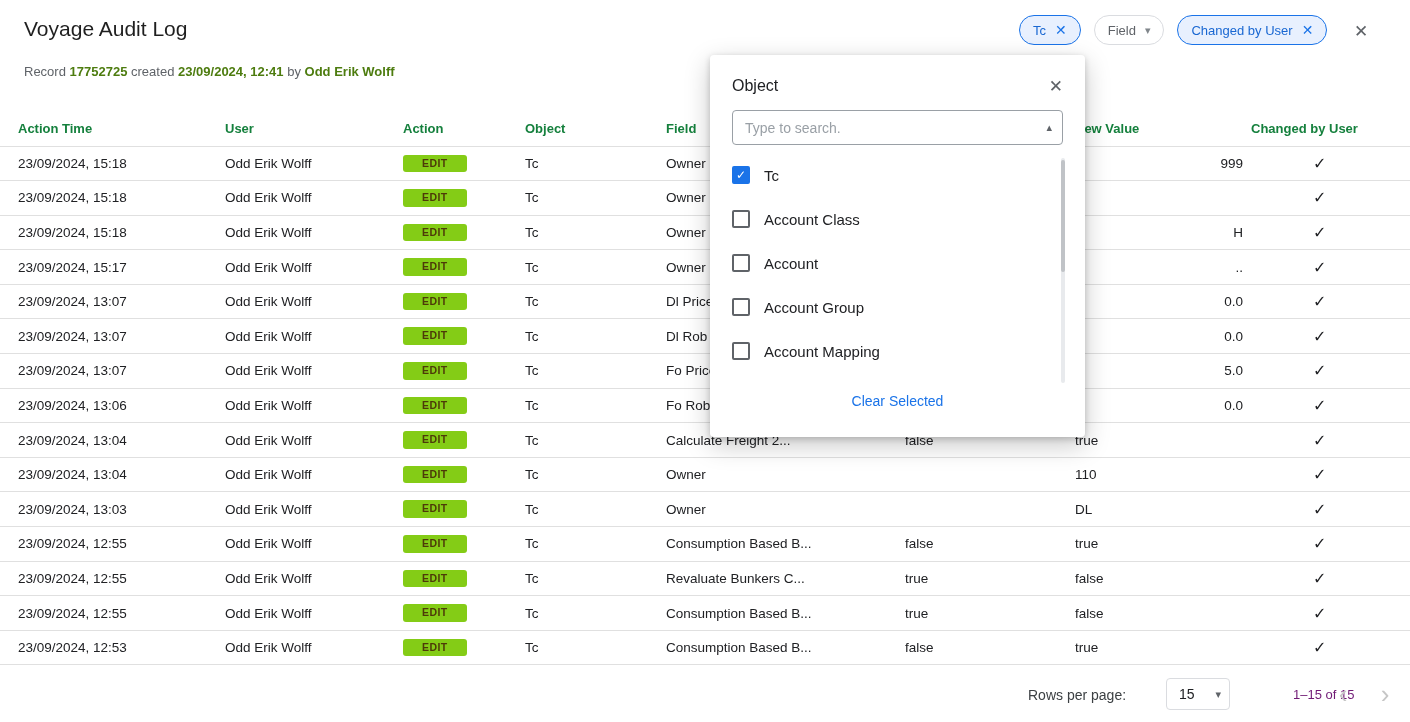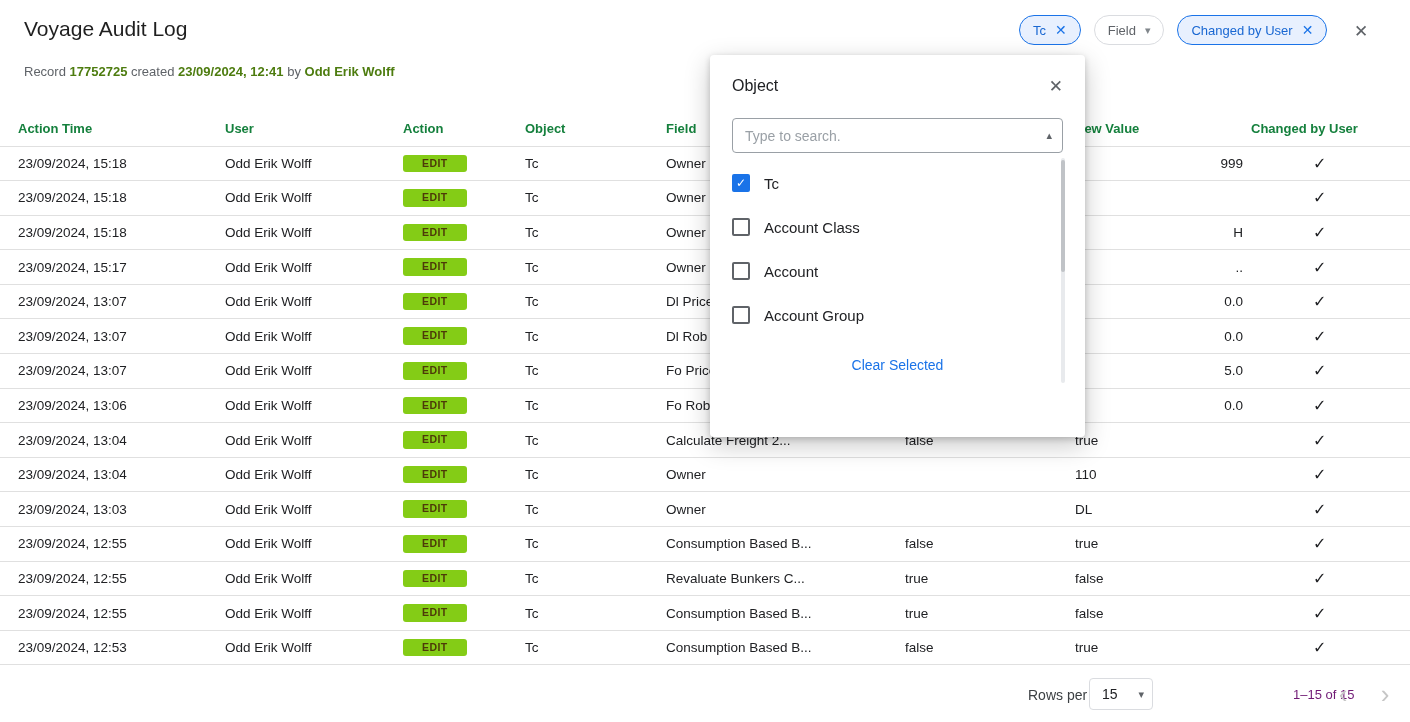--- a/index.html
+++ b/index.html
@@ -55,21 +55,21 @@
   .dialog {
     position:absolute; left:710px; top:55px; width:375px; height:382px;
     background:#ffffff; border-radius:4px; z-index:5;
     box-shadow:0 2px 6px rgba(0,0,0,.18), 0 8px 26px rgba(0,0,0,.22);
     padding:18px 22px 0;
   }
   .dlg-head { display:flex; justify-content:space-between; align-items:center; height:26px; }
   .dlg-title { font-size:16px; font-weight:500; color:#202124; }
   .dlg-close { background:none; border:none; font-size:17px; color:#5f6368; cursor:pointer; line-height:1; }
   .dlg-search {
-    margin-top:19px; height:35px; border:1px solid #9aa0a6; border-radius:4px;
+    margin-top:11px; height:35px; border:1px solid #9aa0a6; border-radius:4px;
     display:flex; align-items:center; padding:0 10px 0 12px; background:#fff;
   }
   .dlg-search input {
     border:none; outline:none; flex:1; font-size:14px; color:#202124;
     font-family:inherit; background:transparent;
   }
   .dlg-search input::placeholder { color:#9aa0a6; }
   .dlg-caret-up { font-size:11px; color:#5f6368; line-height:1; }
   .dlg-list { margin-top:8px; }
   .dlg-item { height:44px; display:flex; align-items:center; gap:14px; cursor:pointer; }
@@ -82,21 +82,21 @@
   .dlg-clear { margin-top:20px; text-align:center; font-size:14px; font-weight:400; color:#1a73e8; cursor:pointer; }
   .dlg-scrollbar {
     position:absolute; right:20px; top:103px; width:4px; height:225px;
     background:#e8eaed; border-radius:2px;
   }
   .dlg-scroll-thumb { position:absolute; top:2px; left:0; width:4px; height:112px; background:#c0c3c7; border-radius:2px; }
 
   
   .rpp-label { position:absolute; left:1028px; top:687px; font-size:14px; color:#3c4043; }
   .rpp-select {
-    position:absolute; left:1089px; top:678px; width:64px; height:32px;
+    position:absolute; left:1166px; top:678px; width:64px; height:32px;
     border:1px solid #dadce0; border-radius:4px; background:#fff;
     display:flex; align-items:center; justify-content:space-between;
     padding:0 8px 0 12px; font-size:14px; cursor:pointer;
   }
   .rpp-select .caret { font-size:11px; color:#5f6368; line-height:1; }
   .range { position:absolute; left:1293px; top:687px; font-size:13px; color:#701a75; }
   .pg { position:absolute; top:678px; font-size:26px; color:#c6c6c6; line-height:32px; width:24px; text-align:center; cursor:default; }
   .pg-prev { left:1331px; }
   .pg-next { left:1373px; }
 </style>
@@ -326,20 +326,24 @@
     <span class="dlg-item-label">Account Class</span>
   </div>
       <div class="dlg-item">
     <span class="cbx"></span>
     <span class="dlg-item-label">Account</span>
   </div>
       <div class="dlg-item">
     <span class="cbx"></span>
     <span class="dlg-item-label">Account Group</span>
   </div>
+      <div class="dlg-item">
+    <span class="cbx"></span>
+    <span class="dlg-item-label">Account Mapping</span>
+  </div>
     </div>
   <div class="dlg-clear">Clear Selected</div>
   <div class="dlg-scrollbar">
     <div class="dlg-scroll-thumb"></div>
   </div>
 </div>
 
 <div>
   <span class="rpp-label">Rows per page:</span>
   <div class="rpp-select">

